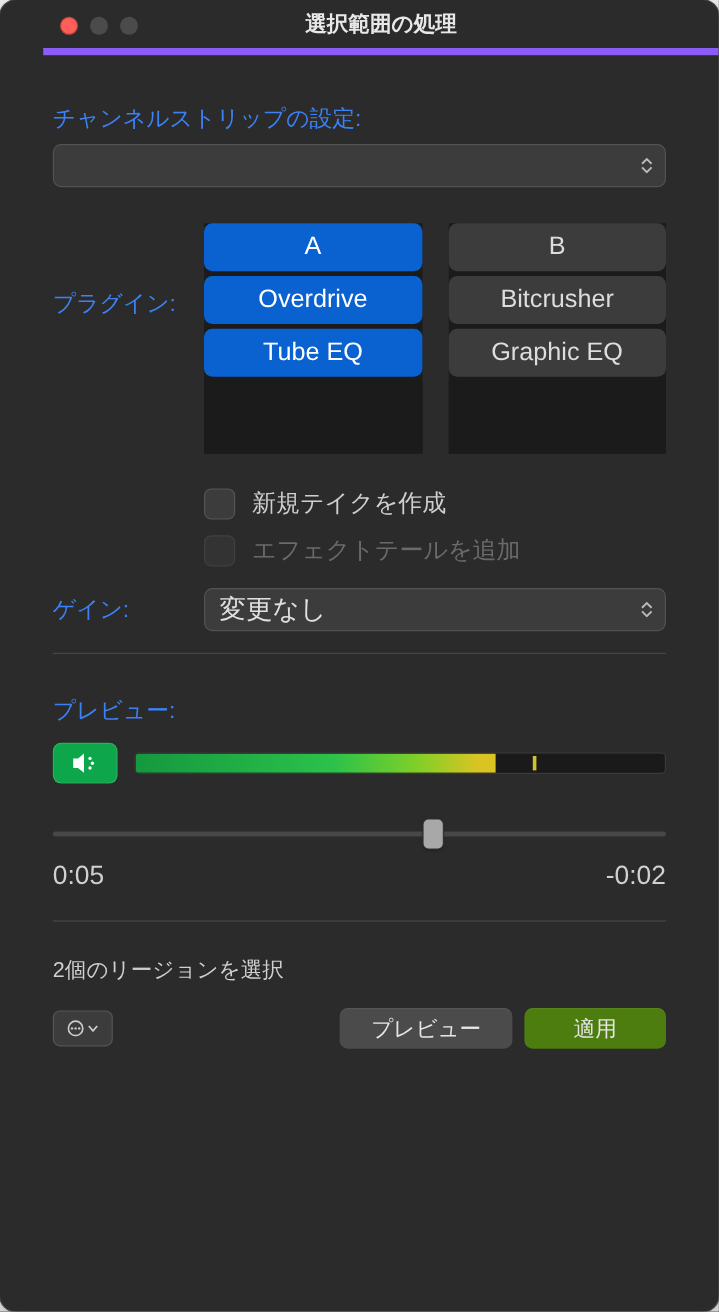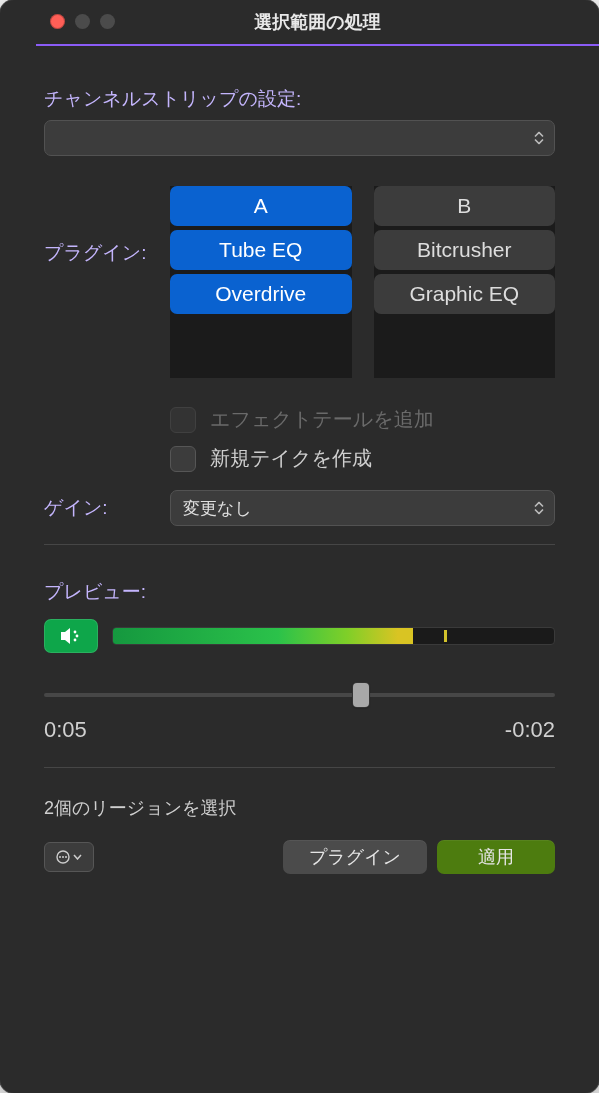--- a/index.html
+++ b/index.html
@@ -15,47 +15,47 @@
     border-radius: 14px;
     box-shadow: 0 0 0 1px #4a4a4a, 0 8px 40px rgba(0,0,0,.5);
     position: relative;
     overflow: hidden;
     color: #cfcfcf;
   }
   .titlebar {
     height: 46px;
     display: flex; align-items: center; justify-content: center;
     position: relative;
-    border-bottom: 2px solid #8b5cf6;
+    border-bottom: 6px solid #8b5cf6;
     margin-left: 36px;
   }
   .traffic { position: absolute; left: 14px; top: 14px; display: flex; gap: 10px; }
   .traffic span {
     width: 15px; height: 15px; border-radius: 50%;
     display: block; background: #4b4b4b;
   }
   .traffic .close { background: #ff5f57; box-shadow: inset 0 0 0 1px rgba(0,0,0,.25); }
   .title { font-size: 18px; font-weight: 700; color: #e8e8e8; }
 
   .content { padding: 40px 44px 20px 44px; }
 
-  .label { font-size: 19px; color: #c4b5fd; }
+  .label { font-size: 19px; color: #3b82f6; }
 
   .channel-strip { margin-bottom: 30px; }
   .channel-strip .label { margin-bottom: 8px; display: block; }
 
   .popup {
     width: 100%; height: 36px;
     background: #3c3c3c;
     border: 1px solid #525252;
     border-radius: 7px;
     position: relative;
     display: flex; align-items: center;
     padding: 0 34px 0 12px;
-    font-size: 17px; color: #e0e0e0;
+    font-size: 22px; color: #e0e0e0;
   }
   .popup .arrows {
     position: absolute; right: 10px; top: 50%; transform: translateY(-50%);
     display: flex; flex-direction: column; gap: 1px;
   }
   .popup .arrows svg { display: block; }
 
   .plugins-row { display: flex; align-items: flex-start; gap: 18px; margin-bottom: 28px; }
   .plugins-row .label { width: 108px; text-align: left; padding-top: 6px; flex-shrink: 0; margin-top: 48px; }
   .plugin-cols { display: flex; gap: 22px; flex: 1; }
@@ -169,40 +169,40 @@
             </svg>
         </span>
       </div>
     </div>
 
     <div class="plugins-row">
       <div class="label">プラグイン:</div>
       <div class="plugin-cols">
         <div class="plugin-col">
           <div class="plugin-slot header active">A</div>
+          <div class="plugin-slot active">Overdrive</div>
           <div class="plugin-slot active">Tube EQ</div>
-          <div class="plugin-slot active">Overdrive</div>
           <div class="plugin-blank"></div>
         </div>
         <div class="plugin-col">
           <div class="plugin-slot header">B</div>
           <div class="plugin-slot">Bitcrusher</div>
           <div class="plugin-slot">Graphic EQ</div>
           <div class="plugin-blank"></div>
         </div>
       </div>
     </div>
 
+    <div class="opt-row">
+      <div class="checkbox"></div>
+      <span class="olabel">新規テイクを作成</span>
+    </div>
     <div class="opt-row disabled">
       <div class="checkbox" style="opacity:.5"></div>
       <span class="olabel">エフェクトテールを追加</span>
-    </div>
-    <div class="opt-row">
-      <div class="checkbox"></div>
-      <span class="olabel">新規テイクを作成</span>
     </div>
 
     <div class="gain-row">
       <div class="label">ゲイン:</div>
       <div class="popup">
         <span>変更なし</span>
         <span class="arrows">
           <svg width="10" height="6">
               <path d="M1 5 L5 1 L9 5" stroke="#bbb" stroke-width="1.6" fill="none"></path>
             </svg>
@@ -251,18 +251,18 @@
           <circle cx="7" cy="7" r="6" stroke="#ccc" stroke-width="1.4" fill="none"></circle>
           <circle cx="4" cy="7" r="1" fill="#ccc"></circle>
             <circle cx="7" cy="7" r="1" fill="#ccc"></circle>
             <circle cx="10" cy="7" r="1" fill="#ccc"></circle>
         </svg>
         <svg width="9" height="6">
           <path d="M1 1 L4.5 5 L8 1" stroke="#ccc" stroke-width="1.5" fill="none"></path>
         </svg>
       </div>
       <div class="spacer"></div>
-      <div class="btn secondary">プラグイン</div>
+      <div class="btn secondary">プレビュー</div>
       <div class="btn primary">適用</div>
     </div>
 
   </div>
 </div>
 
 </body></html>

